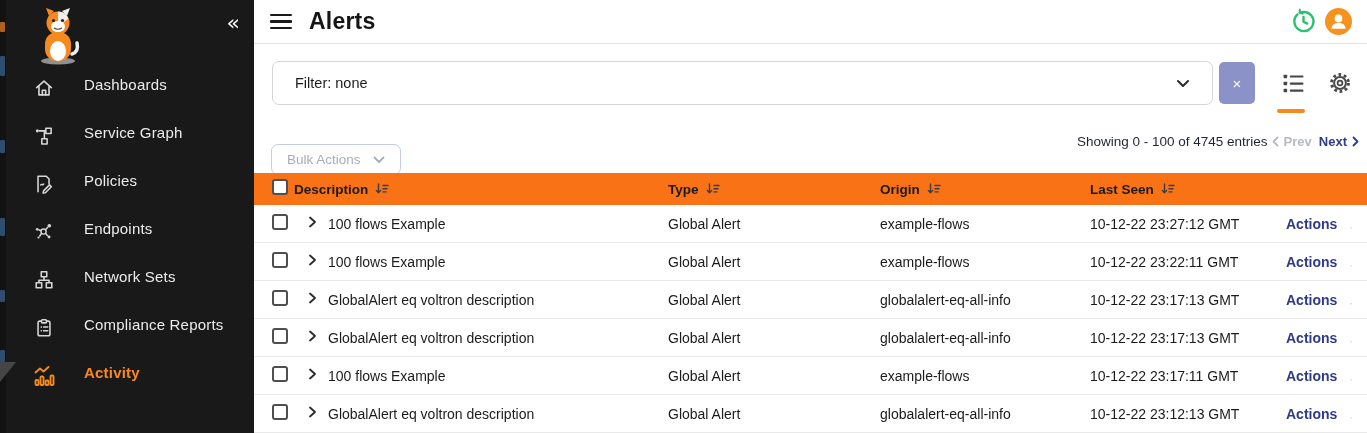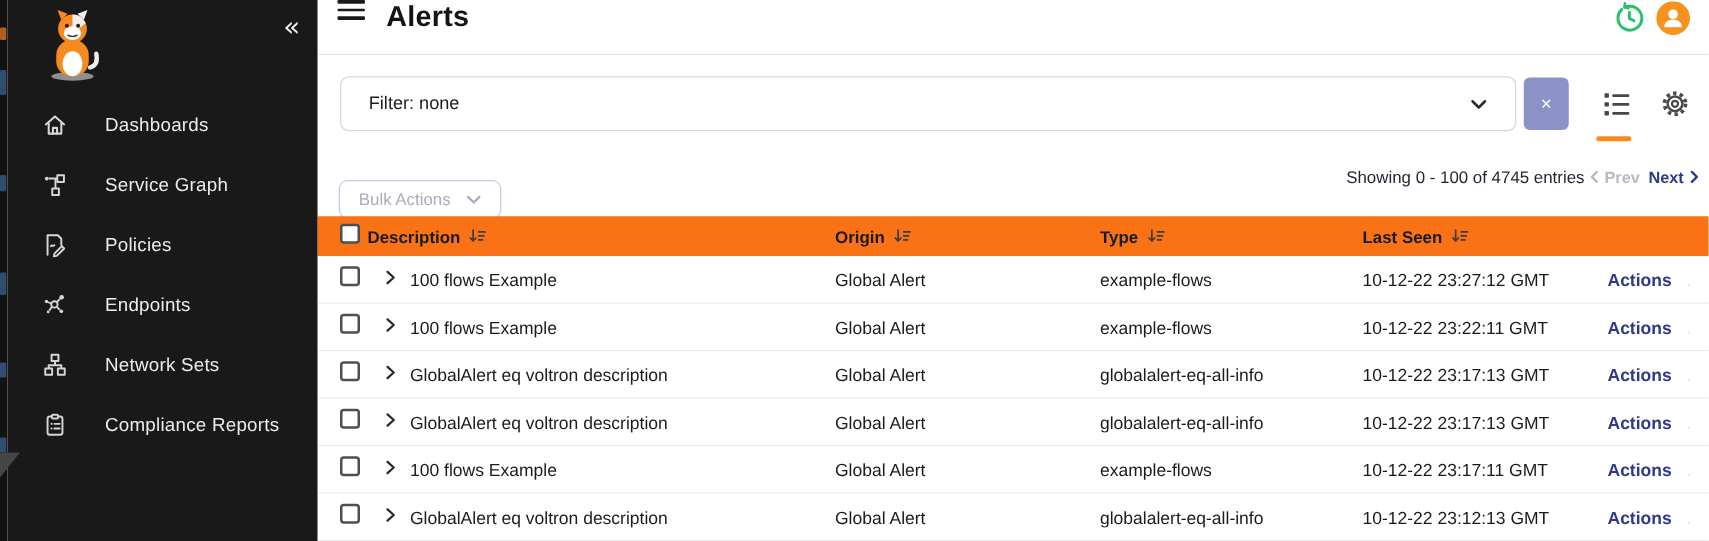--- a/index.html
+++ b/index.html
@@ -15,30 +15,30 @@
                      border-left:16px solid #454545; border-bottom:20px solid transparent; z-index:3; }
 
   
   .sidebar { width:248px; flex:0 0 248px; background:#191919; color:#ececec;
              display:flex; flex-direction:column; position:relative; overflow:hidden; }
   .sidebar-top { height:76px; position:relative; }
   .logo { position:absolute; left:19px; top:6px; }
   .collapse-btn { position:absolute; right:14px; top:12px; font-size:22px; color:#f2f2f2;
                   cursor:pointer; line-height:1; font-family:"DejaVu Sans",sans-serif; }
   .nav { display:flex; flex-direction:column; }
-  .nav-item { height:48px; display:flex; align-items:center; padding-left:26px; cursor:pointer; }
+  .nav-item { height:48px; display:flex; align-items:flex-start; padding-left:26px; cursor:pointer; }
   .nav-item .nicon { width:24px; height:24px; flex:0 0 24px; display:flex; align-items:center; justify-content:center; }
   .nav-item .nlabel { margin-left:28px; font-size:15px; font-weight:500; letter-spacing:.2px; color:#ececec; }
   .nav-item.active .nlabel { color:#F68A1F; font-weight:600; }
   .nav-item.partial { height:8px; overflow:hidden; align-items:flex-start; }
 
   
   .main { flex:1; display:flex; flex-direction:column; background:#fff; min-width:0; }
 
-  .topbar { height:46px; display:flex; align-items:flex-start; padding:0 15px 0 16px;
+  .topbar { height:46px; display:flex; align-items:center; padding:0 15px 0 16px;
             border-bottom:1px solid #e3e3e4; background:#fff; }
   .hamburger { width:22px; display:flex; flex-direction:column; gap:4px; cursor:pointer; }
   .hamburger span { display:block; height:2.6px; background:#1a1a1a; border-radius:1px; }
   .page-title { font-size:23px; font-weight:700; color:#151515; margin-left:17px; letter-spacing:.2px; }
   .topbar-right { margin-left:auto; display:flex; align-items:center; gap:7px; }
   .icon-btn { width:28px; height:28px; display:flex; align-items:center; justify-content:center; cursor:pointer; }
 
   
   .filter-row { display:flex; align-items:center; margin-top:17px; padding:0 13px 0 18px; height:44px; }
   .filter-select { flex:1; height:44px; border:1px solid #d6d6d8; border-radius:7px; background:#fff;
@@ -185,20 +185,32 @@
             <rect x="5.5" y="4.5" width="13" height="16" rx="2"></rect>
             <rect x="9.3" y="3" width="5.4" height="3.4" rx="1" fill="#191919"></rect>
             <circle cx="9" cy="11" r="0.9" fill="#d6d6d6" stroke="none"></circle>
             <circle cx="9" cy="15" r="0.9" fill="#d6d6d6" stroke="none"></circle>
             <path d="M11.5 11 H16 M11.5 15 H16"></path>
           </svg>
         </span>
         <span class="nlabel">Compliance Reports</span>
       </div>
 
+      <div class="nav-item active">
+        <span class="nicon">
+          <svg width="24" height="24" viewBox="0 0 24 24" fill="none" stroke="#F68A1F" stroke-width="1.9" stroke-linecap="round" stroke-linejoin="round">
+            <path d="M3.5 8.5 L8 4.5 L11.5 7.5 L16.5 3"></path>
+            <rect x="3.5" y="16" width="3" height="5" rx="1"></rect>
+            <rect x="8.5" y="12.5" width="3" height="8.5" rx="1"></rect>
+            <rect x="13.5" y="16.5" width="3" height="4.5" rx="1"></rect>
+            <rect x="18.5" y="11.5" width="3" height="9.5" rx="1"></rect>
+          </svg>
+        </span>
+        <span class="nlabel">Activity</span>
+      </div>
 
       <div class="nav-item partial">
         <span class="nicon">
           
         </span>
       </div>
     </div>
   </nav>
 
   <main class="main">
@@ -292,28 +304,28 @@
       <div class="thead-row">
         <span><span class="checkbox"></span></span>
         <span class="th">
           <span>Description</span>
           <svg width="14" height="12" viewBox="0 0 14 12" fill="none" stroke="#3c3c3c" stroke-width="1.4" stroke-linecap="round" stroke-linejoin="round">
             <path d="M3.5 1 V9.8 M1.3 7.4 L3.5 9.8 L5.7 7.4"></path>
               <path d="M8 2.5 H13 M8 5.7 H12 M8 8.9 H11"></path>
           </svg>
         </span>
         <span class="th">
-          <span>Origin</span>
+          <span>Type</span>
           <svg width="14" height="12" viewBox="0 0 14 12" fill="none" stroke="#3c3c3c" stroke-width="1.4" stroke-linecap="round" stroke-linejoin="round">
             <path d="M3.5 1 V9.8 M1.3 7.4 L3.5 9.8 L5.7 7.4"></path>
               <path d="M8 2.5 H13 M8 5.7 H12 M8 8.9 H11"></path>
           </svg>
         </span>
         <span class="th">
-          <span>Type</span>
+          <span>Origin</span>
           <svg width="14" height="12" viewBox="0 0 14 12" fill="none" stroke="#3c3c3c" stroke-width="1.4" stroke-linecap="round" stroke-linejoin="round">
             <path d="M3.5 1 V9.8 M1.3 7.4 L3.5 9.8 L5.7 7.4"></path>
               <path d="M8 2.5 H13 M8 5.7 H12 M8 8.9 H11"></path>
           </svg>
         </span>
         <span class="th">
           <span>Last Seen</span>
           <svg width="14" height="12" viewBox="0 0 14 12" fill="none" stroke="#3c3c3c" stroke-width="1.4" stroke-linecap="round" stroke-linejoin="round">
             <path d="M3.5 1 V9.8 M1.3 7.4 L3.5 9.8 L5.7 7.4"></path>
               <path d="M8 2.5 H13 M8 5.7 H12 M8 8.9 H11"></path>

